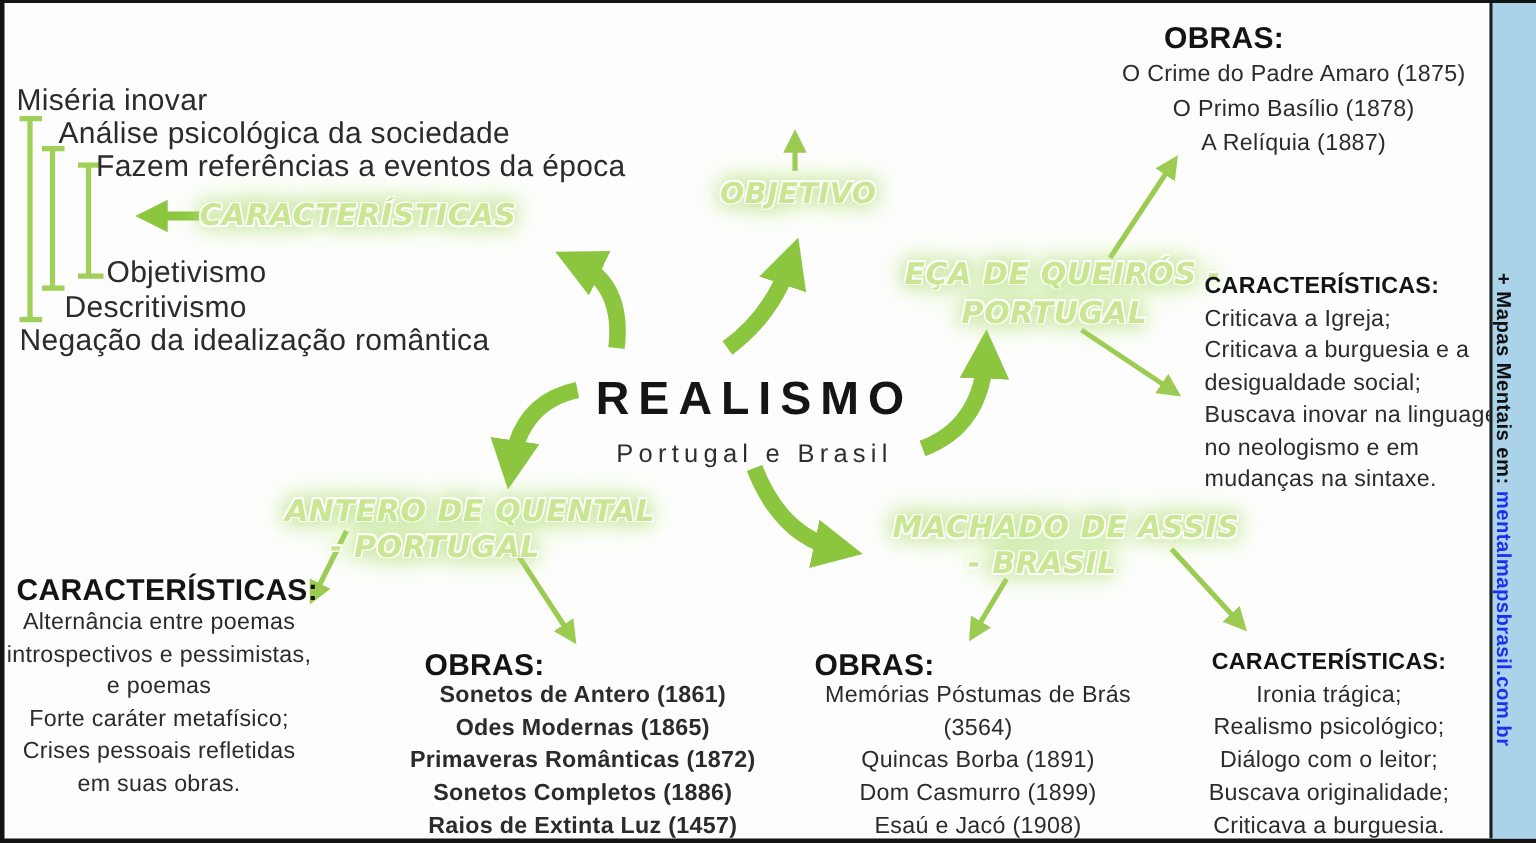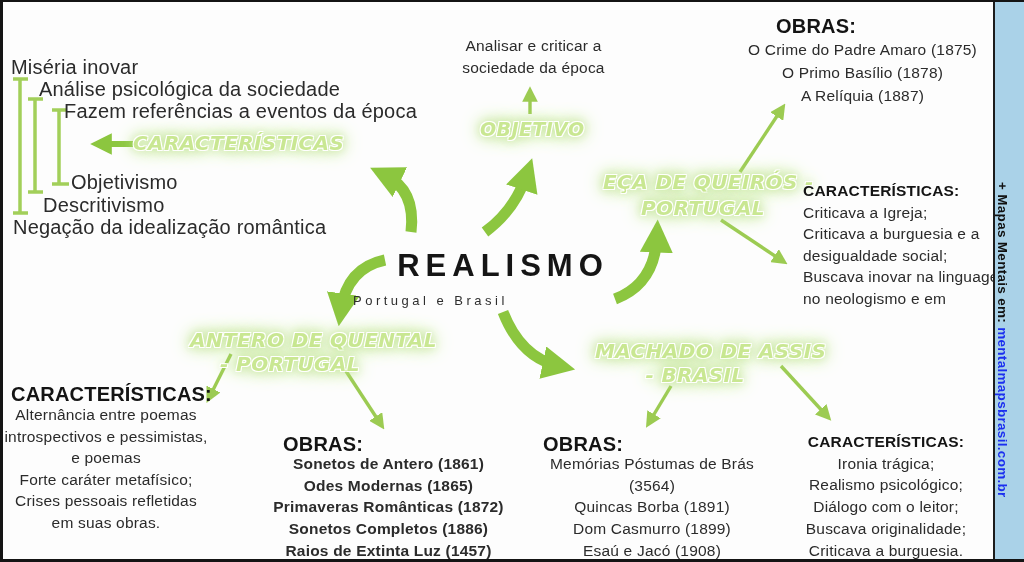--- a/index.html
+++ b/index.html
@@ -21,22 +21,22 @@
     font-weight:800;font-style:italic;color:#c9e792;letter-spacing:0.4px;
     white-space:nowrap;text-align:center;font-size:20px;line-height:26px;
     text-shadow:-1px -1px 0 #fff,1px -1px 0 #fff,-1px 1px 0 #fff,1px 1px 0 #fff,
       0 0 9px #c2e591,0 0 16px #b8e083,0 0 22px #b8e083;
   }
   .map-title{
     position:absolute;left:350px;top:246px;width:300px;text-align:center;
     font-size:31px;font-weight:700;letter-spacing:6px;color:#151515;white-space:nowrap;
   }
   .map-subtitle{
-    position:absolute;left:350px;top:291px;width:300px;text-align:left;
-    font-size:13px;letter-spacing:3.5px;color:#2e2e2e;white-space:nowrap;
+    position:absolute;left:350px;top:291px;width:300px;text-align:center;
+    font-size:17px;letter-spacing:3.5px;color:#2e2e2e;white-space:nowrap;
   }
   .sidebar{
     position:absolute;right:0;top:0;width:31px;height:562px;background:#aad2e8;
     border-left:2px solid #1c1c1c;box-sizing:border-box;
   }
   .sidebar-text{
     writing-mode:vertical-rl;text-orientation:mixed;
     font-size:13.5px;font-weight:bold;white-space:nowrap;
     padding-top:180px;padding-right:6px;color:#111;letter-spacing:0.3px;
   }
@@ -84,24 +84,20 @@
       <path d="M228 352 L207 394" marker-end="url(#mThin)"></path>
       <path d="M337 360 L377 421" marker-end="url(#mThin)"></path>
       <path d="M668 384 L647 419" marker-end="url(#mThin)"></path>
       <path d="M778 364 L823 413" marker-end="url(#mThin)"></path>
     </g>
   </svg>
 
   <div class="map-title">REALISMO</div>
   <div class="map-subtitle">Portugal e Brasil</div>
 
-  <div class="blk center" style="left:428px;top:33px;width:205px;line-height:22px;">
-    <div>Analisar e criticar a</div>
-    <div>sociedade da época</div>
-  </div>
   <div class="glow" style="left:477px;top:114px;width:104px;font-size:19px;">OBJETIVO</div>
 
   <div class="glow" style="left:130px;top:128px;">CARACTERÍSTICAS</div>
   <div class="txt" style="left:8px;top:55px;">Miséria inovar</div>
   <div class="txt" style="left:36px;top:77px;">Análise psicológica da sociedade</div>
   <div class="txt" style="left:61px;top:99px;">Fazem referências a eventos da época</div>
   <div class="txt" style="left:68px;top:170px;">Objetivismo</div>
   <div class="txt" style="left:40px;top:193px;">Descritivismo</div>
   <div class="txt" style="left:10px;top:215px;">Negação da idealização romântica</div>
 
@@ -115,20 +111,21 @@
     <div>O Primo Basílio (1878)</div>
     <div>A Relíquia (1887)</div>
   </div>
   <div class="blk" style="left:800px;top:178px;width:215px;line-height:21.5px;">
     <div class="bold">CARACTERÍSTICAS:</div>
     <div>Criticava a Igreja;</div>
     <div>Criticava a burguesia e a</div>
     <div>desigualdade social;</div>
     <div>Buscava inovar na linguagem,</div>
     <div>no neologismo e em</div>
+    <div>mudanças na sintaxe.</div>
   </div>
 
   <div class="glow" style="left:187px;top:326px;width:200px;line-height:24px;">
     <div>ANTERO DE QUENTAL</div>
     <div>- PORTUGAL</div>
   </div>
   <div class="txt bold" style="left:8px;top:382px;">CARACTERÍSTICAS:</div>
   <div class="blk center" style="left:-2px;top:402px;width:210px;line-height:21.5px;">
     <div>Alternância entre poemas</div>
     <div>introspectivos e pessimistas,</div>

